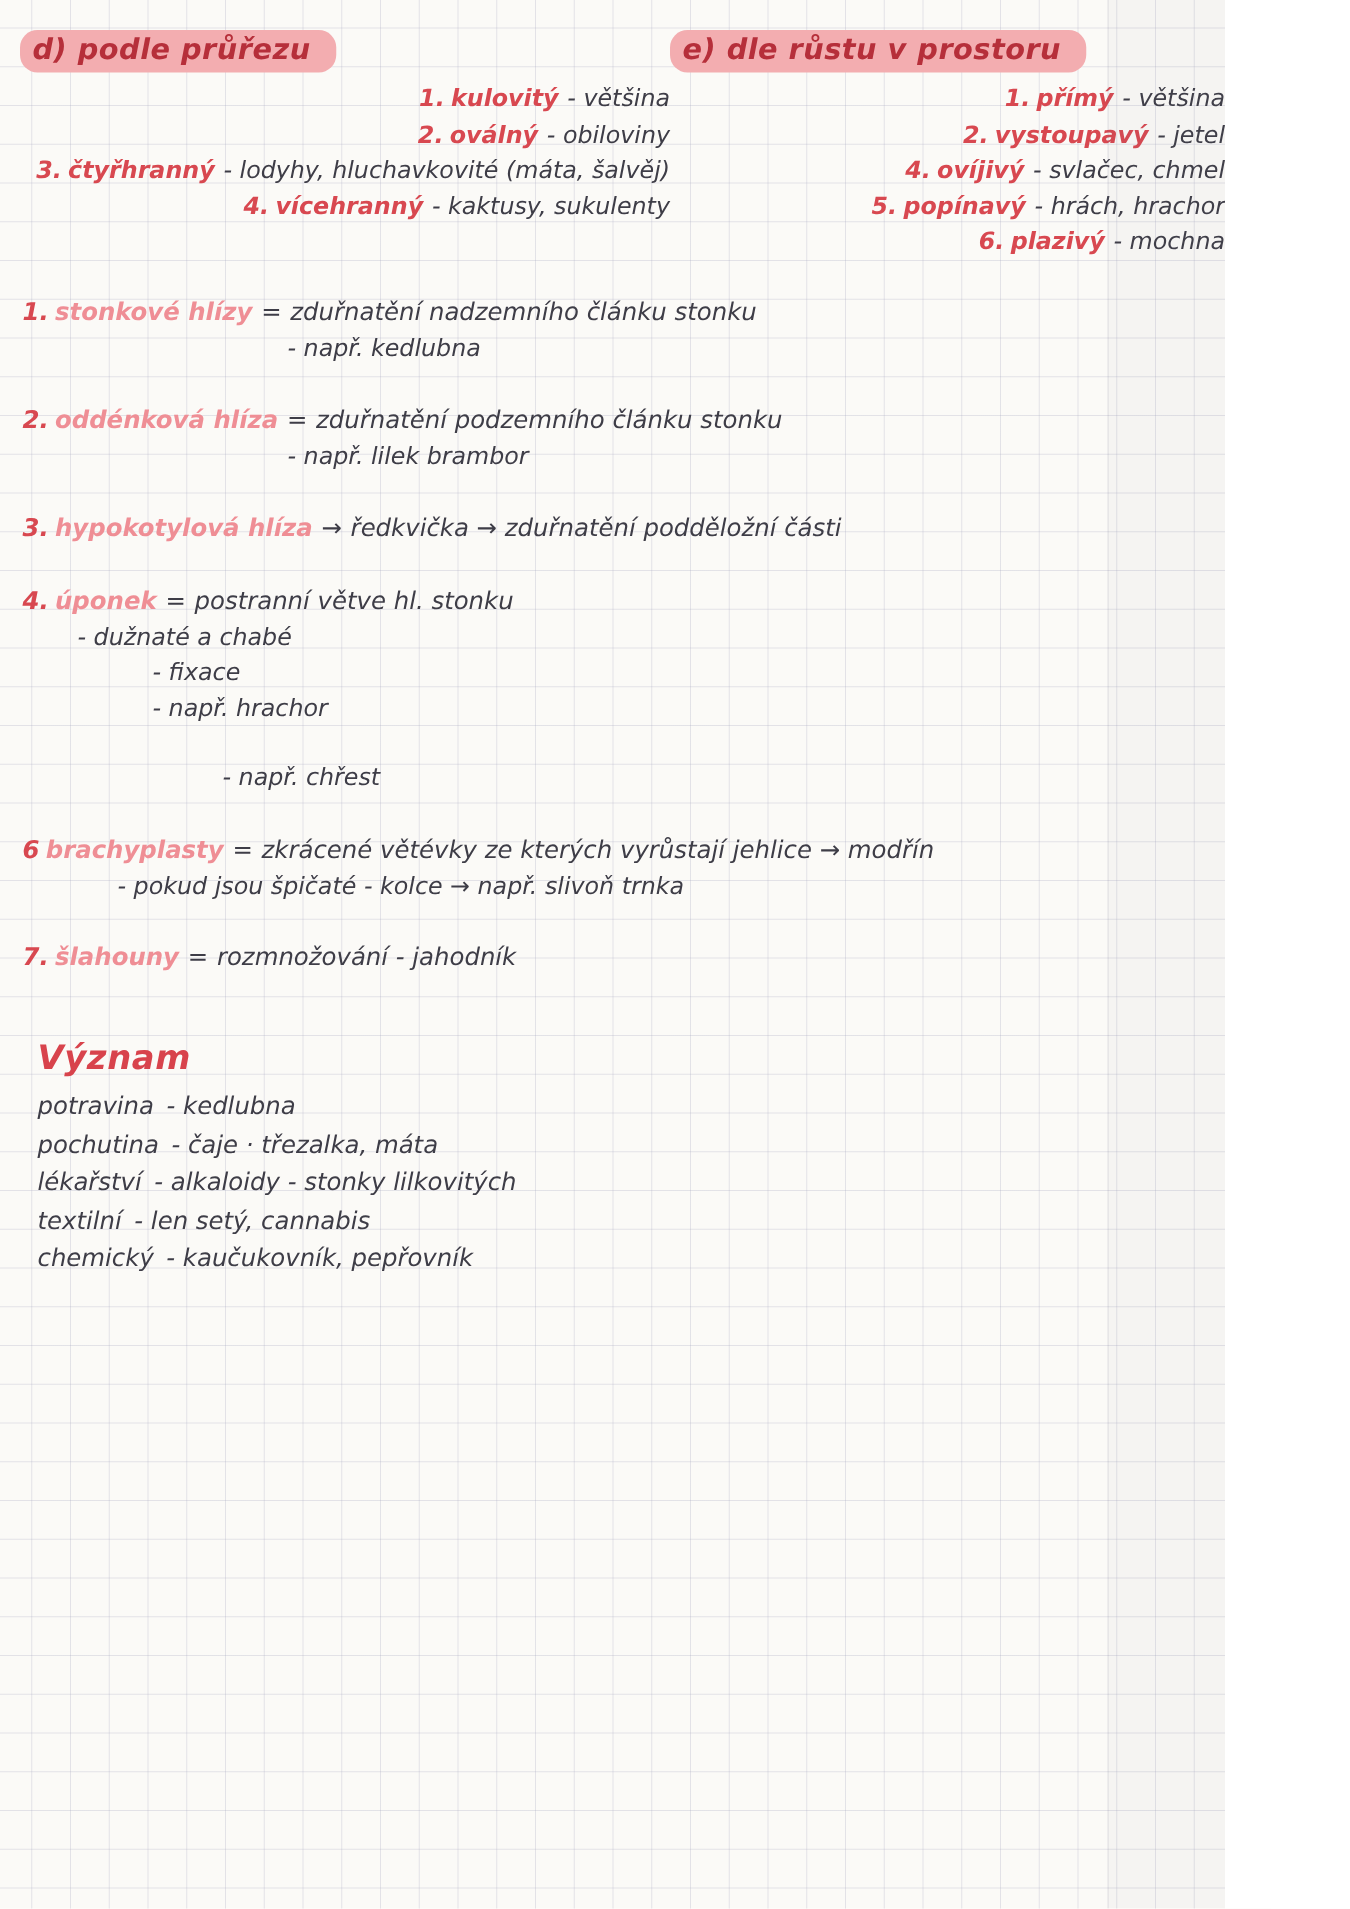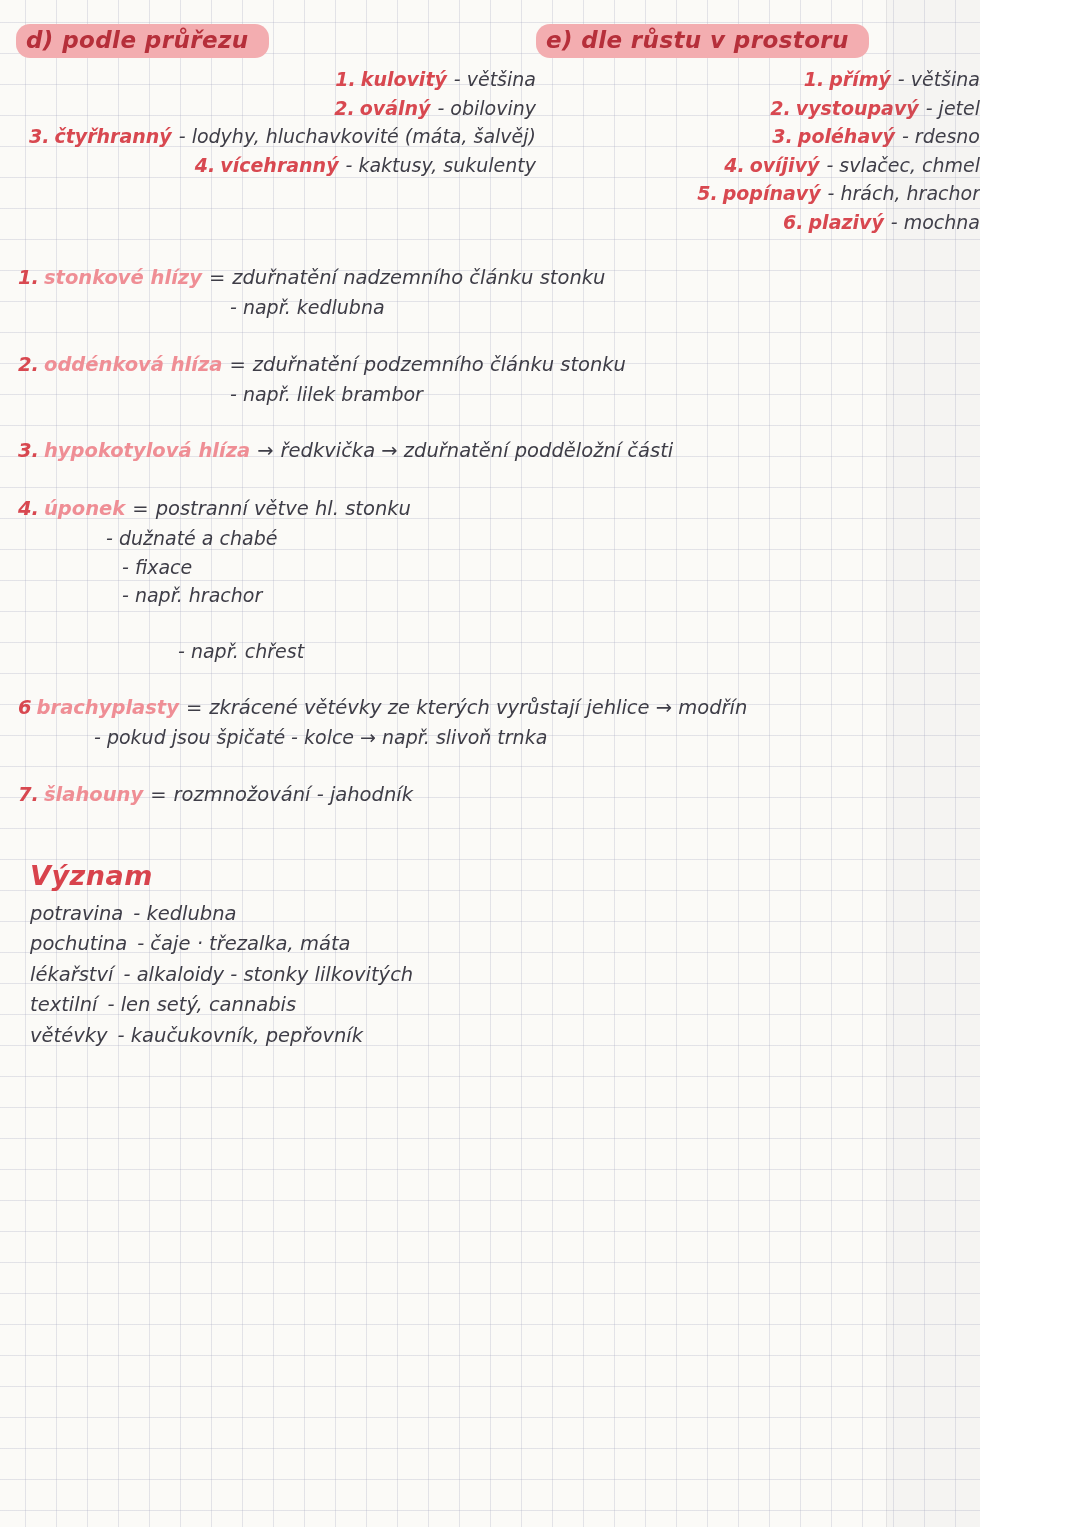--- a/index.html
+++ b/index.html
@@ -93,23 +93,20 @@
 
     <section class="col-e">
       <div><span class="hl">e) dle růstu v prostoru</span></div>
       <div class="line">
         <span class="num">1.</span><span class="term-red">přímý</span><span class="desc">- většina</span>
       </div>
       <div class="line">
         <span class="num">2.</span><span class="term-red">vystoupavý</span><span class="desc">- jetel</span>
       </div>
       <div class="line">
-        <span class="num">3.</span><span class="term-red">poléhavý</span><span class="desc">- rdesno</span>
-      </div>
-      <div class="line">
         <span class="num">4.</span><span class="term-red">ovíjivý</span><span class="desc">- svlačec, chmel</span>
       </div>
       <div class="line">
         <span class="num">5.</span><span class="term-red">popínavý</span><span class="desc">- hrách, hrachor</span>
       </div>
       <div class="line">
         <span class="num">6.</span><span class="term-red">plazivý</span><span class="desc">- mochna</span>
       </div>
     </section>
   </div>
@@ -134,21 +131,21 @@
     <div class="meta-item">
       <div class="meta-main">
         <span class="num">3.</span><span class="term-pink">hypokotylová hlíza</span><span class="sep">→</span><span class="desc">ředkvička → zduřnatění podděložní části</span>
       </div>
     </div>
 
     <div class="meta-item">
       <div class="meta-main">
         <span class="num">4.</span><span class="term-pink">úponek</span><span class="sep">=</span><span class="desc">postranní větve hl. stonku</span>
       </div>
-      <div class="sub" style="margin-left:88px">- dužnaté a chabé</div>
+      <div class="sub" style="margin-left:44px">- dužnaté a chabé</div>
       <div class="sub" style="margin-left:104px">- fixace</div>
       <div class="sub" style="margin-left:104px">- např. hrachor</div>
     </div>
 
     <div class="meta-item">
       <div class="sub" style="margin-left:160px">- např. chřest</div>
     </div>
 
     <div class="meta-item">
       <div class="meta-main">
@@ -172,17 +169,17 @@
     <div class="vz-line">
       <span class="vz-term">pochutina</span><span class="desc">- čaje · třezalka, máta</span>
     </div>
     <div class="vz-line">
       <span class="vz-term">lékařství</span><span class="desc">- alkaloidy - stonky lilkovitých</span>
     </div>
     <div class="vz-line">
       <span class="vz-term">textilní</span><span class="desc">- len setý, cannabis</span>
     </div>
     <div class="vz-line">
-      <span class="vz-term">větévky</span><span class="desc">- kaučukovník, pepřovník</span>
+      <span class="vz-term">chemický</span><span class="desc">- kaučukovník, pepřovník</span>
     </div>
   </div>
 
 </div>
 
 </body></html>

